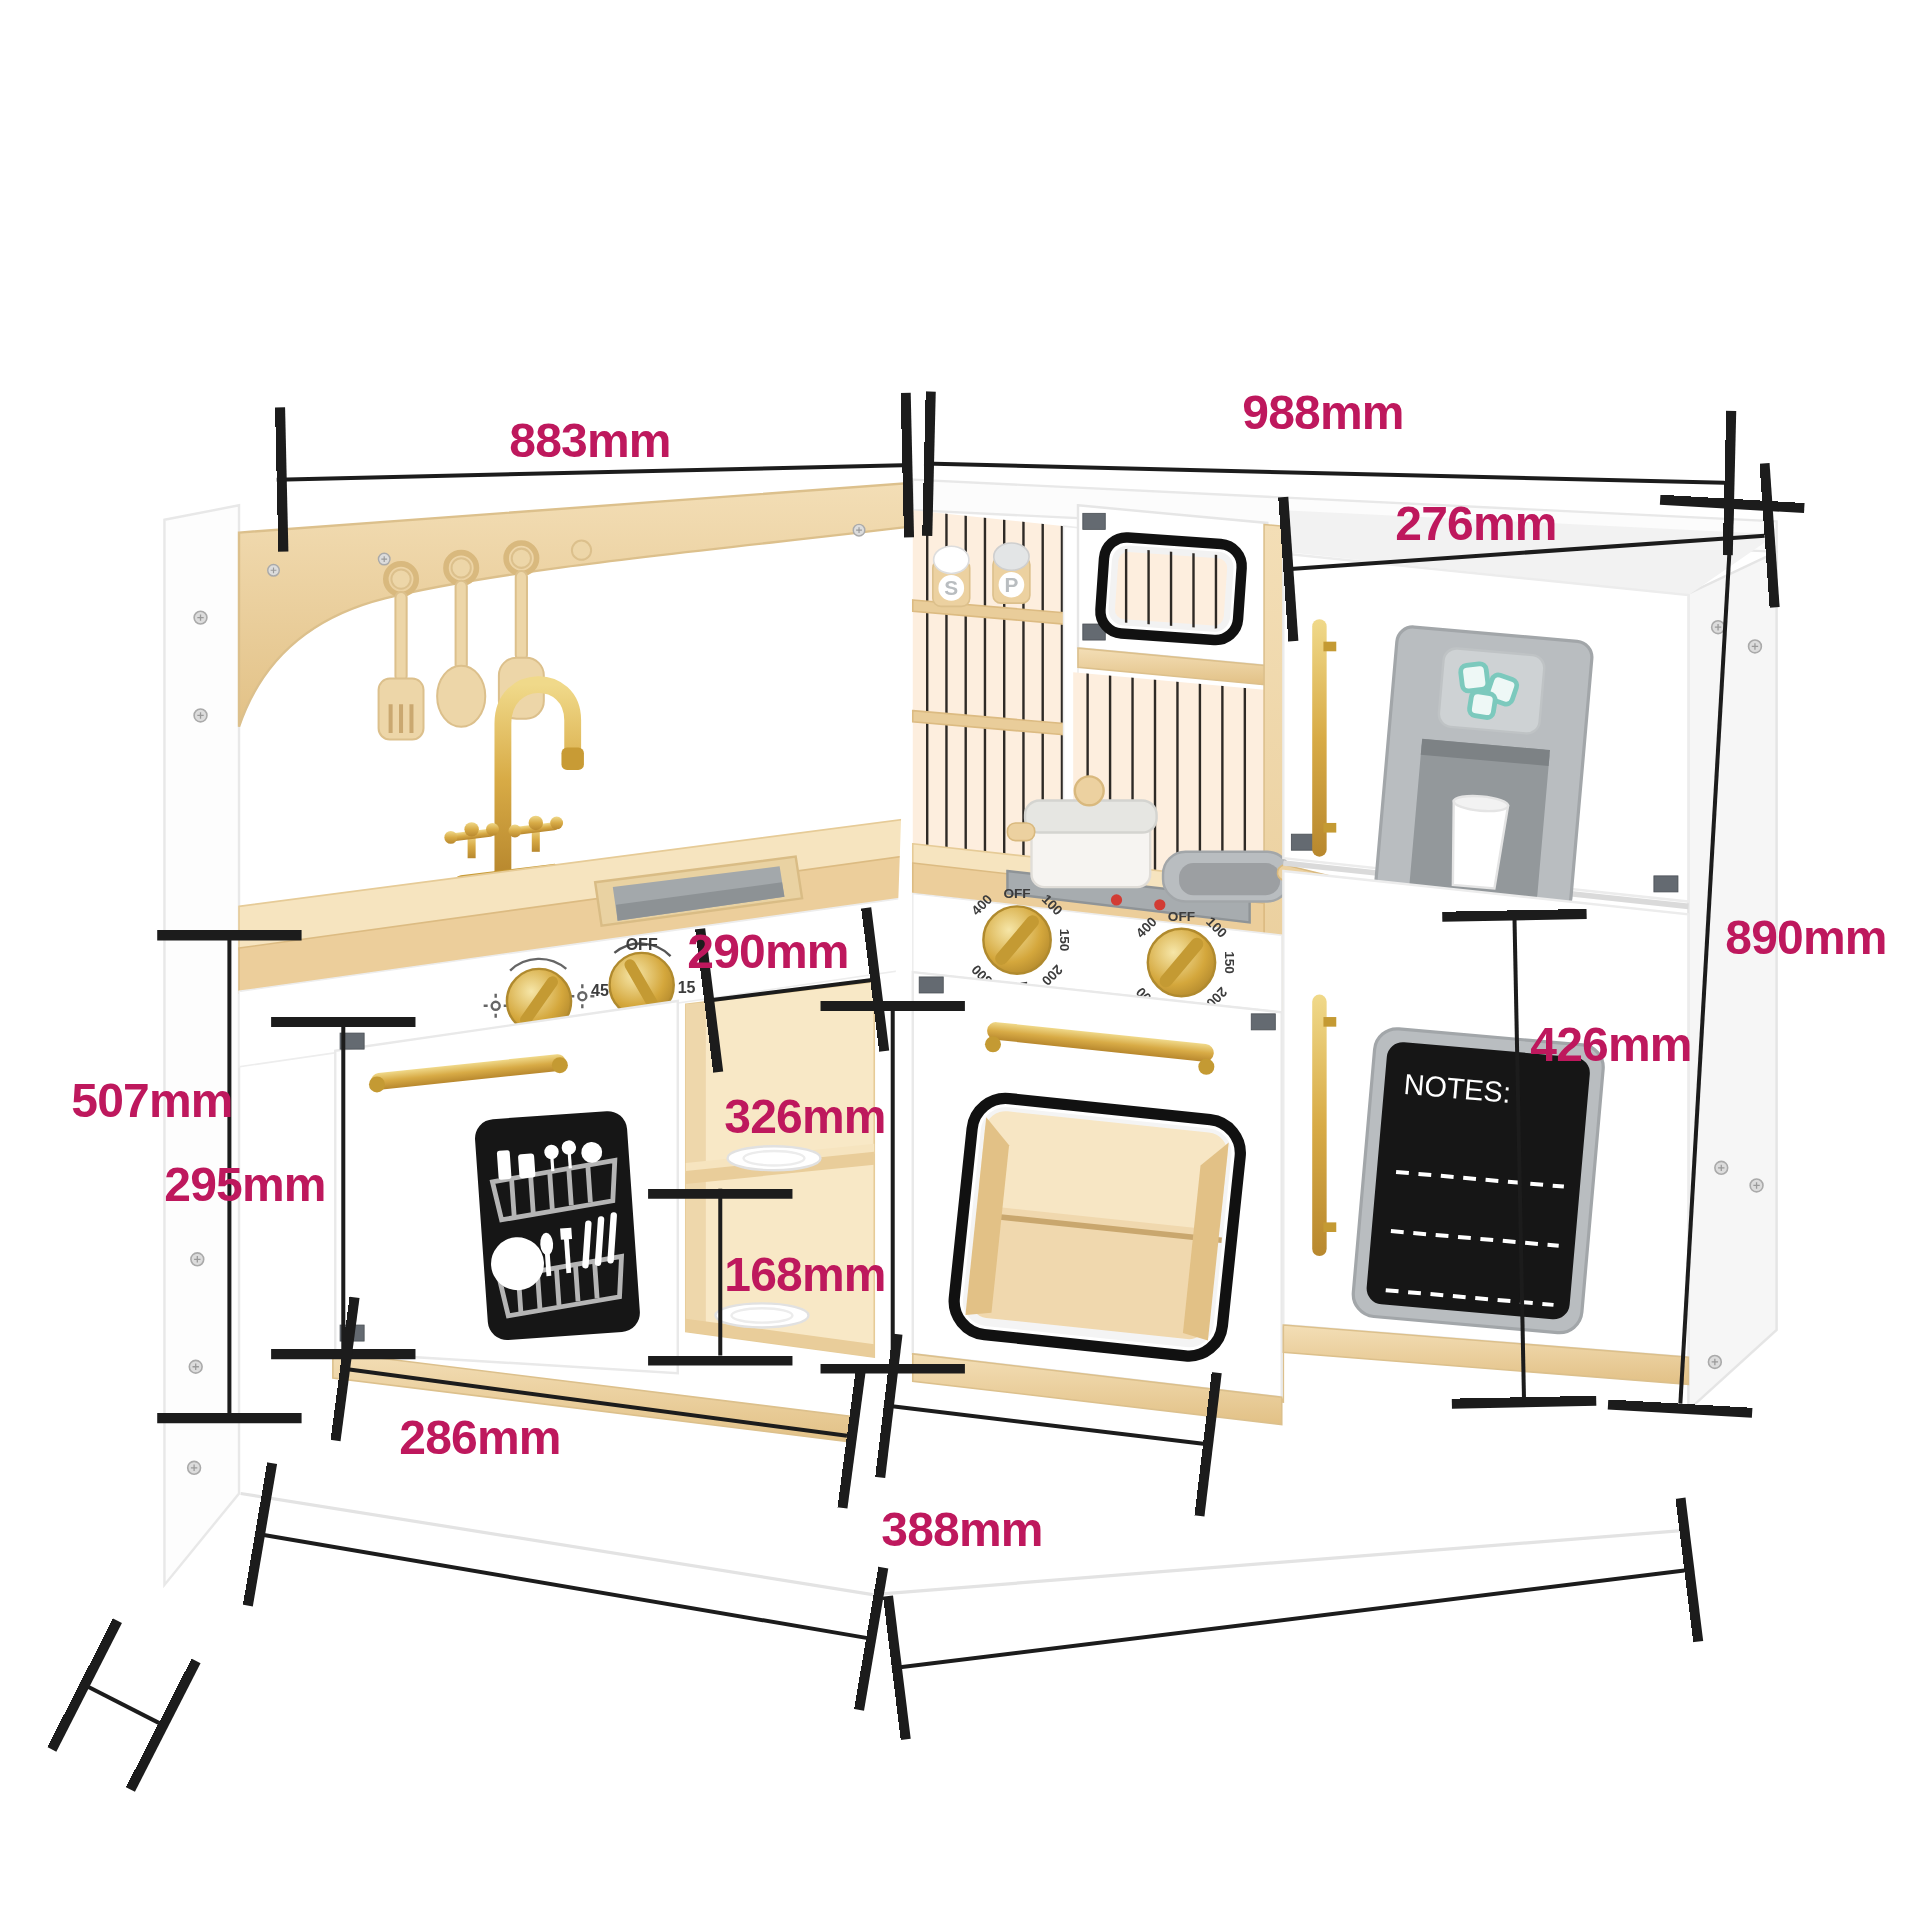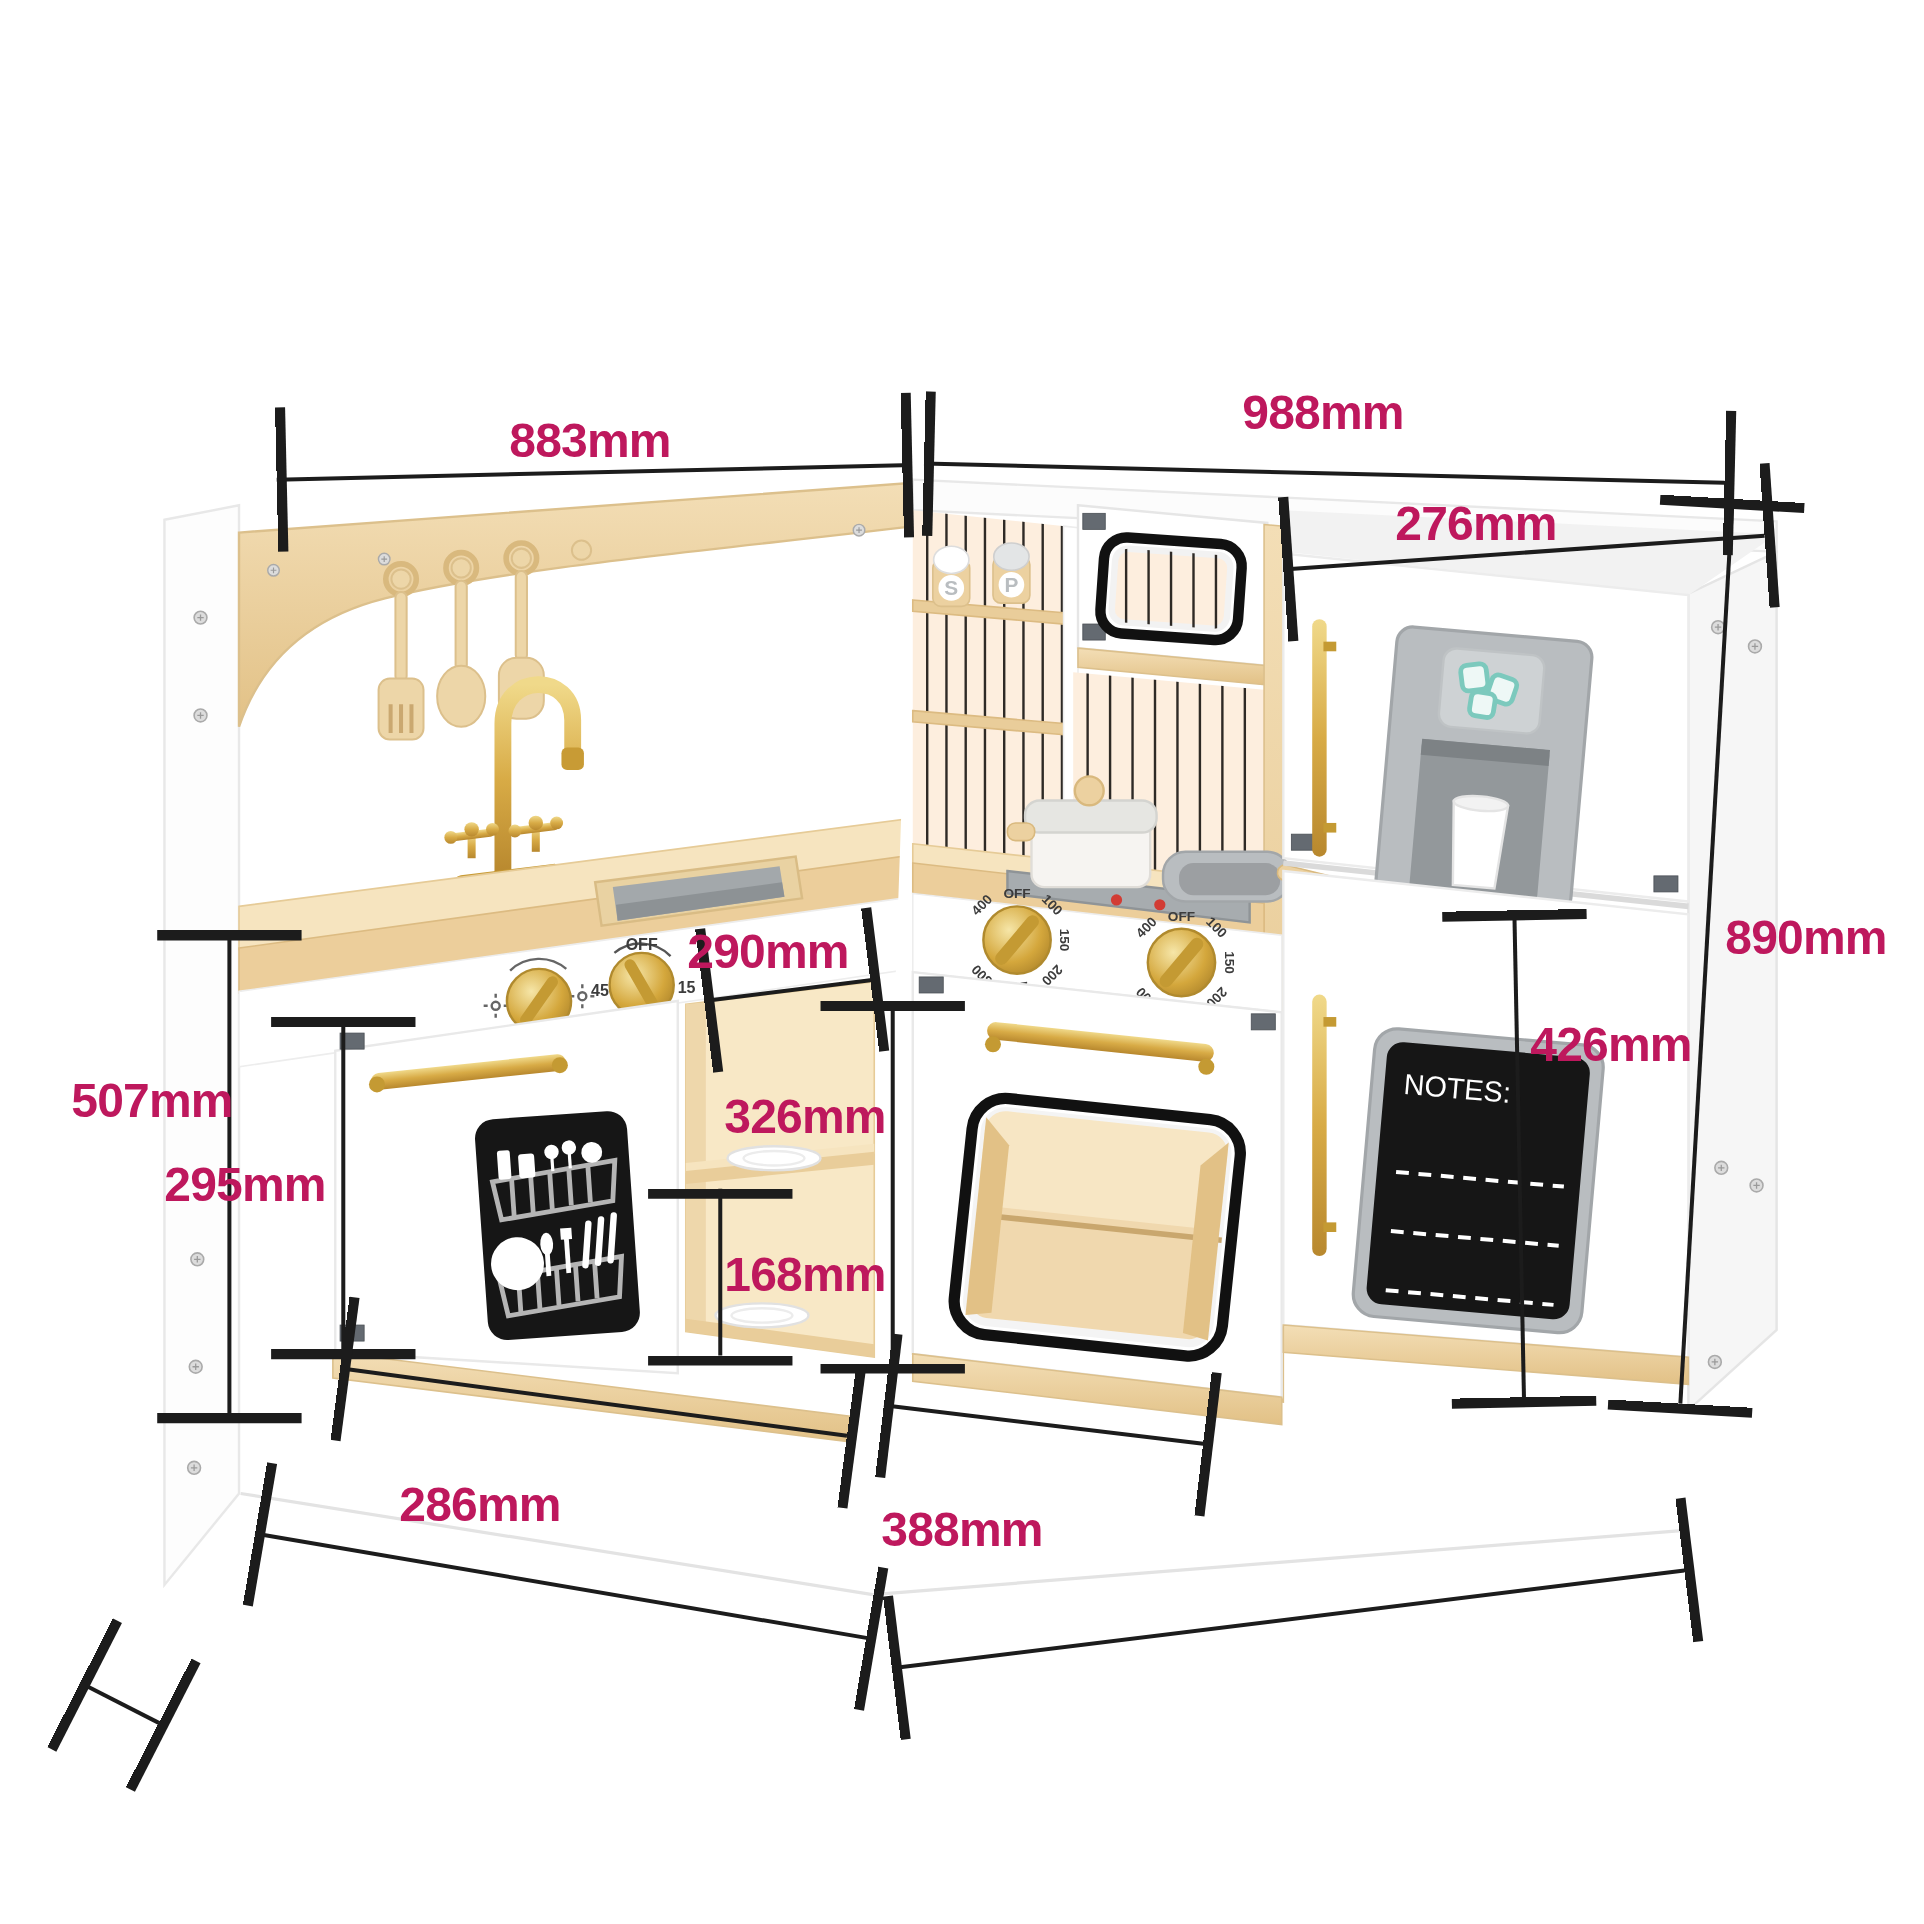--- a/index.html
+++ b/index.html
@@ -376,17 +376,17 @@
 <div class="dim" style="left:590px;top:440px">883mm</div>
 <div class="dim" style="left:1323px;top:412px">988mm</div>
 <div class="dim" style="left:1476px;top:523px">276mm</div>
 <div class="dim" style="left:1806px;top:937px">890mm</div>
 <div class="dim" style="left:1611px;top:1044px">426mm</div>
 <div class="dim" style="left:152px;top:1100px">507mm</div>
 <div class="dim" style="left:245px;top:1184px">295mm</div>
 <div class="dim" style="left:768px;top:951px">290mm</div>
 <div class="dim" style="left:805px;top:1116px">326mm</div>
 <div class="dim" style="left:805px;top:1274px">168mm</div>
-<div class="dim" style="left:480px;top:1504px">286mm</div>
+<div class="dim" style="left:480px;top:1437px">286mm</div>
 <div class="dim" style="left:962px;top:1529px">388mm</div>
 
 </div>
 
 
 </body></html>

